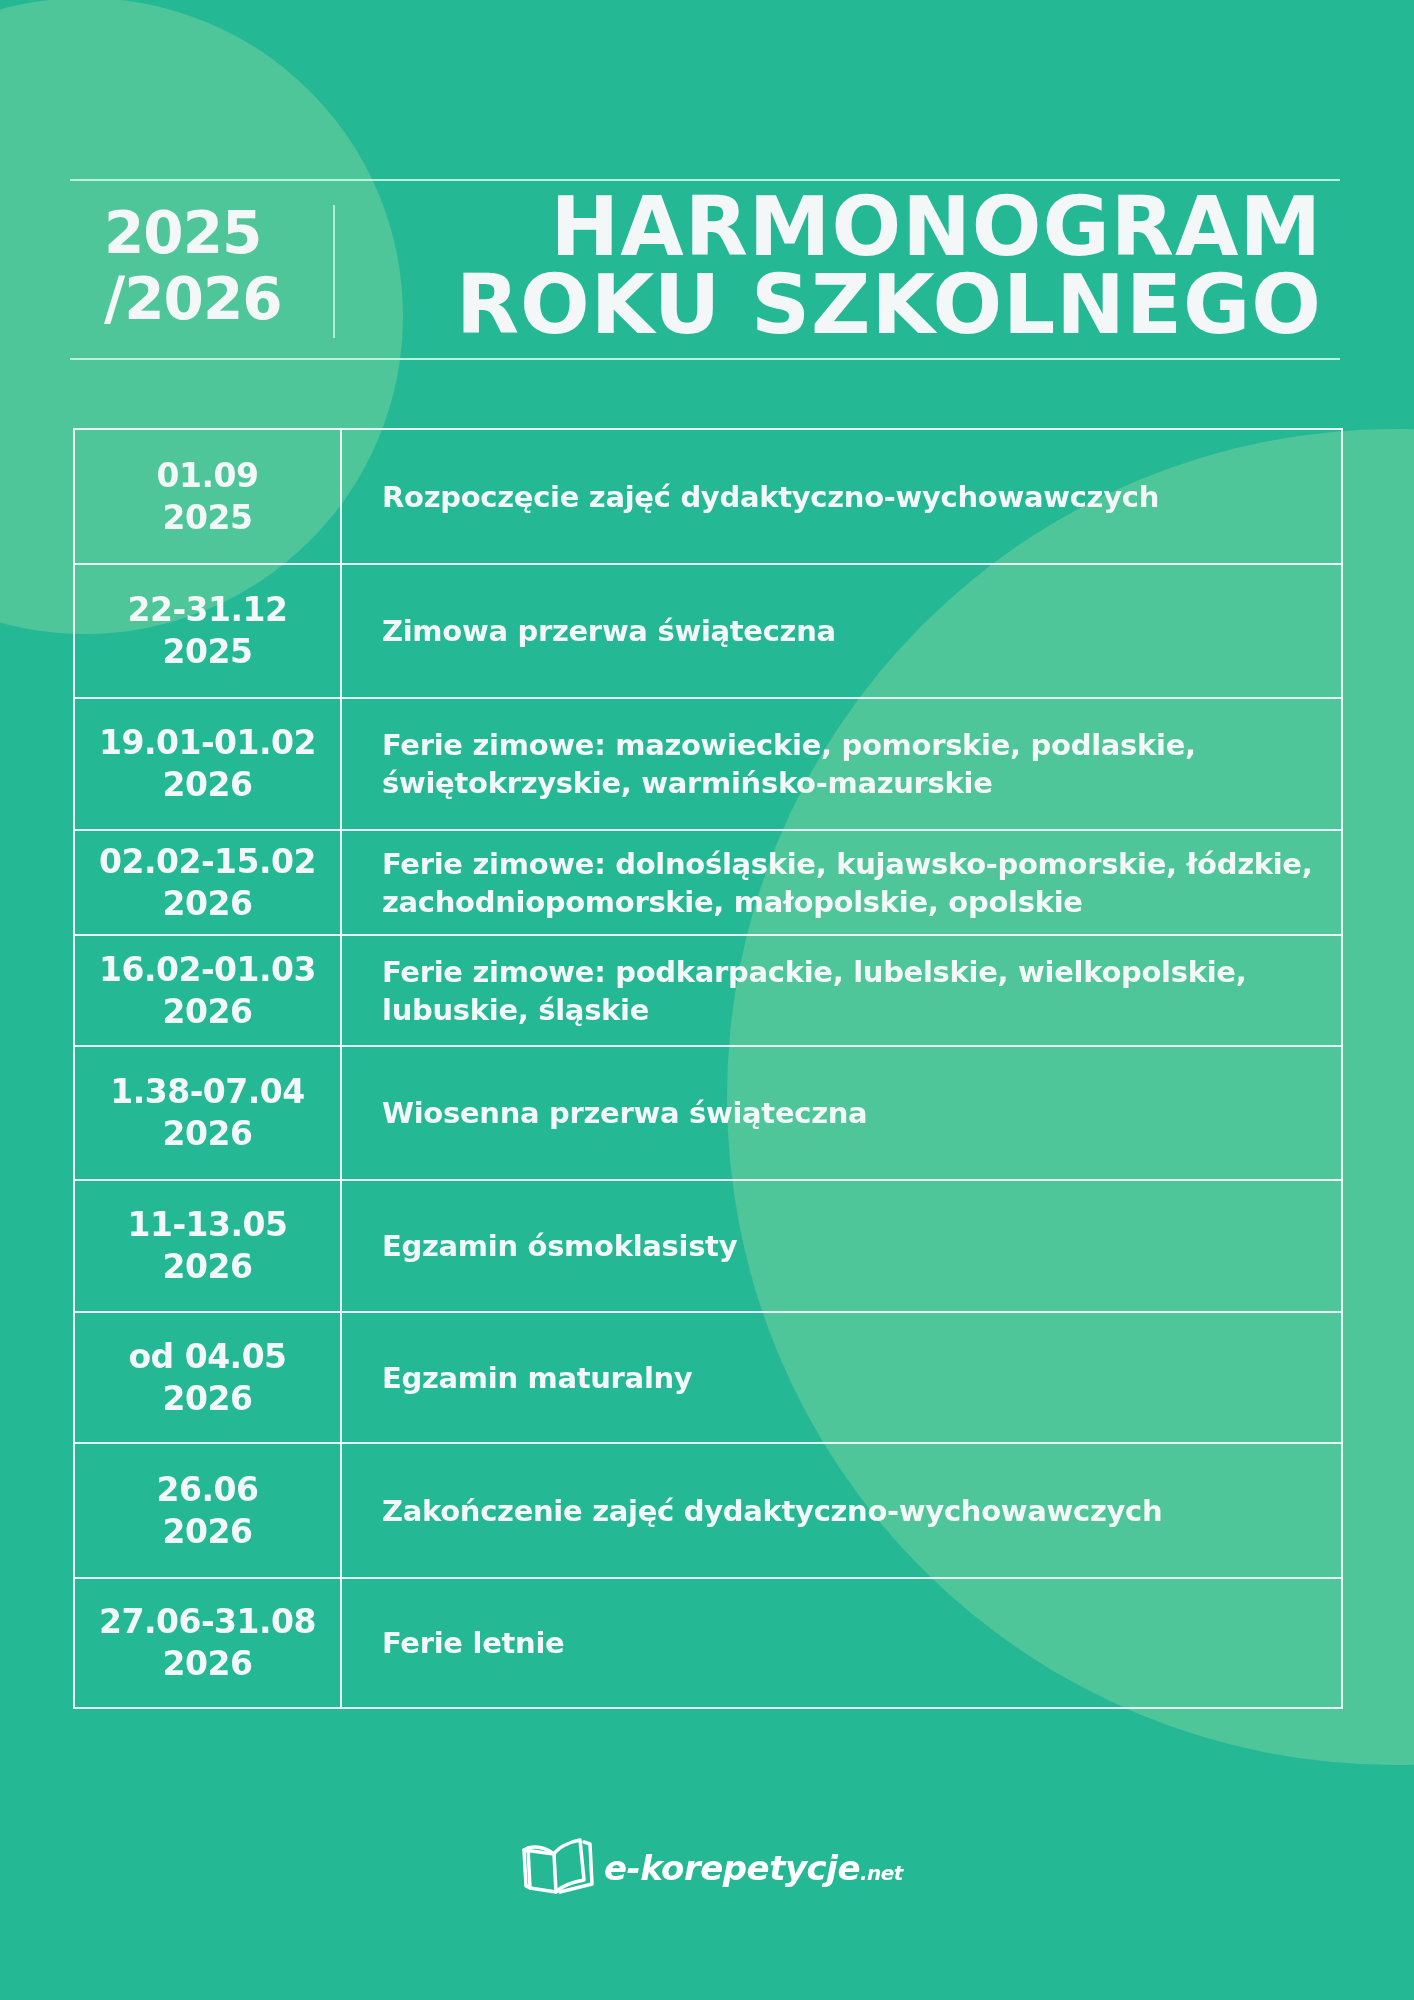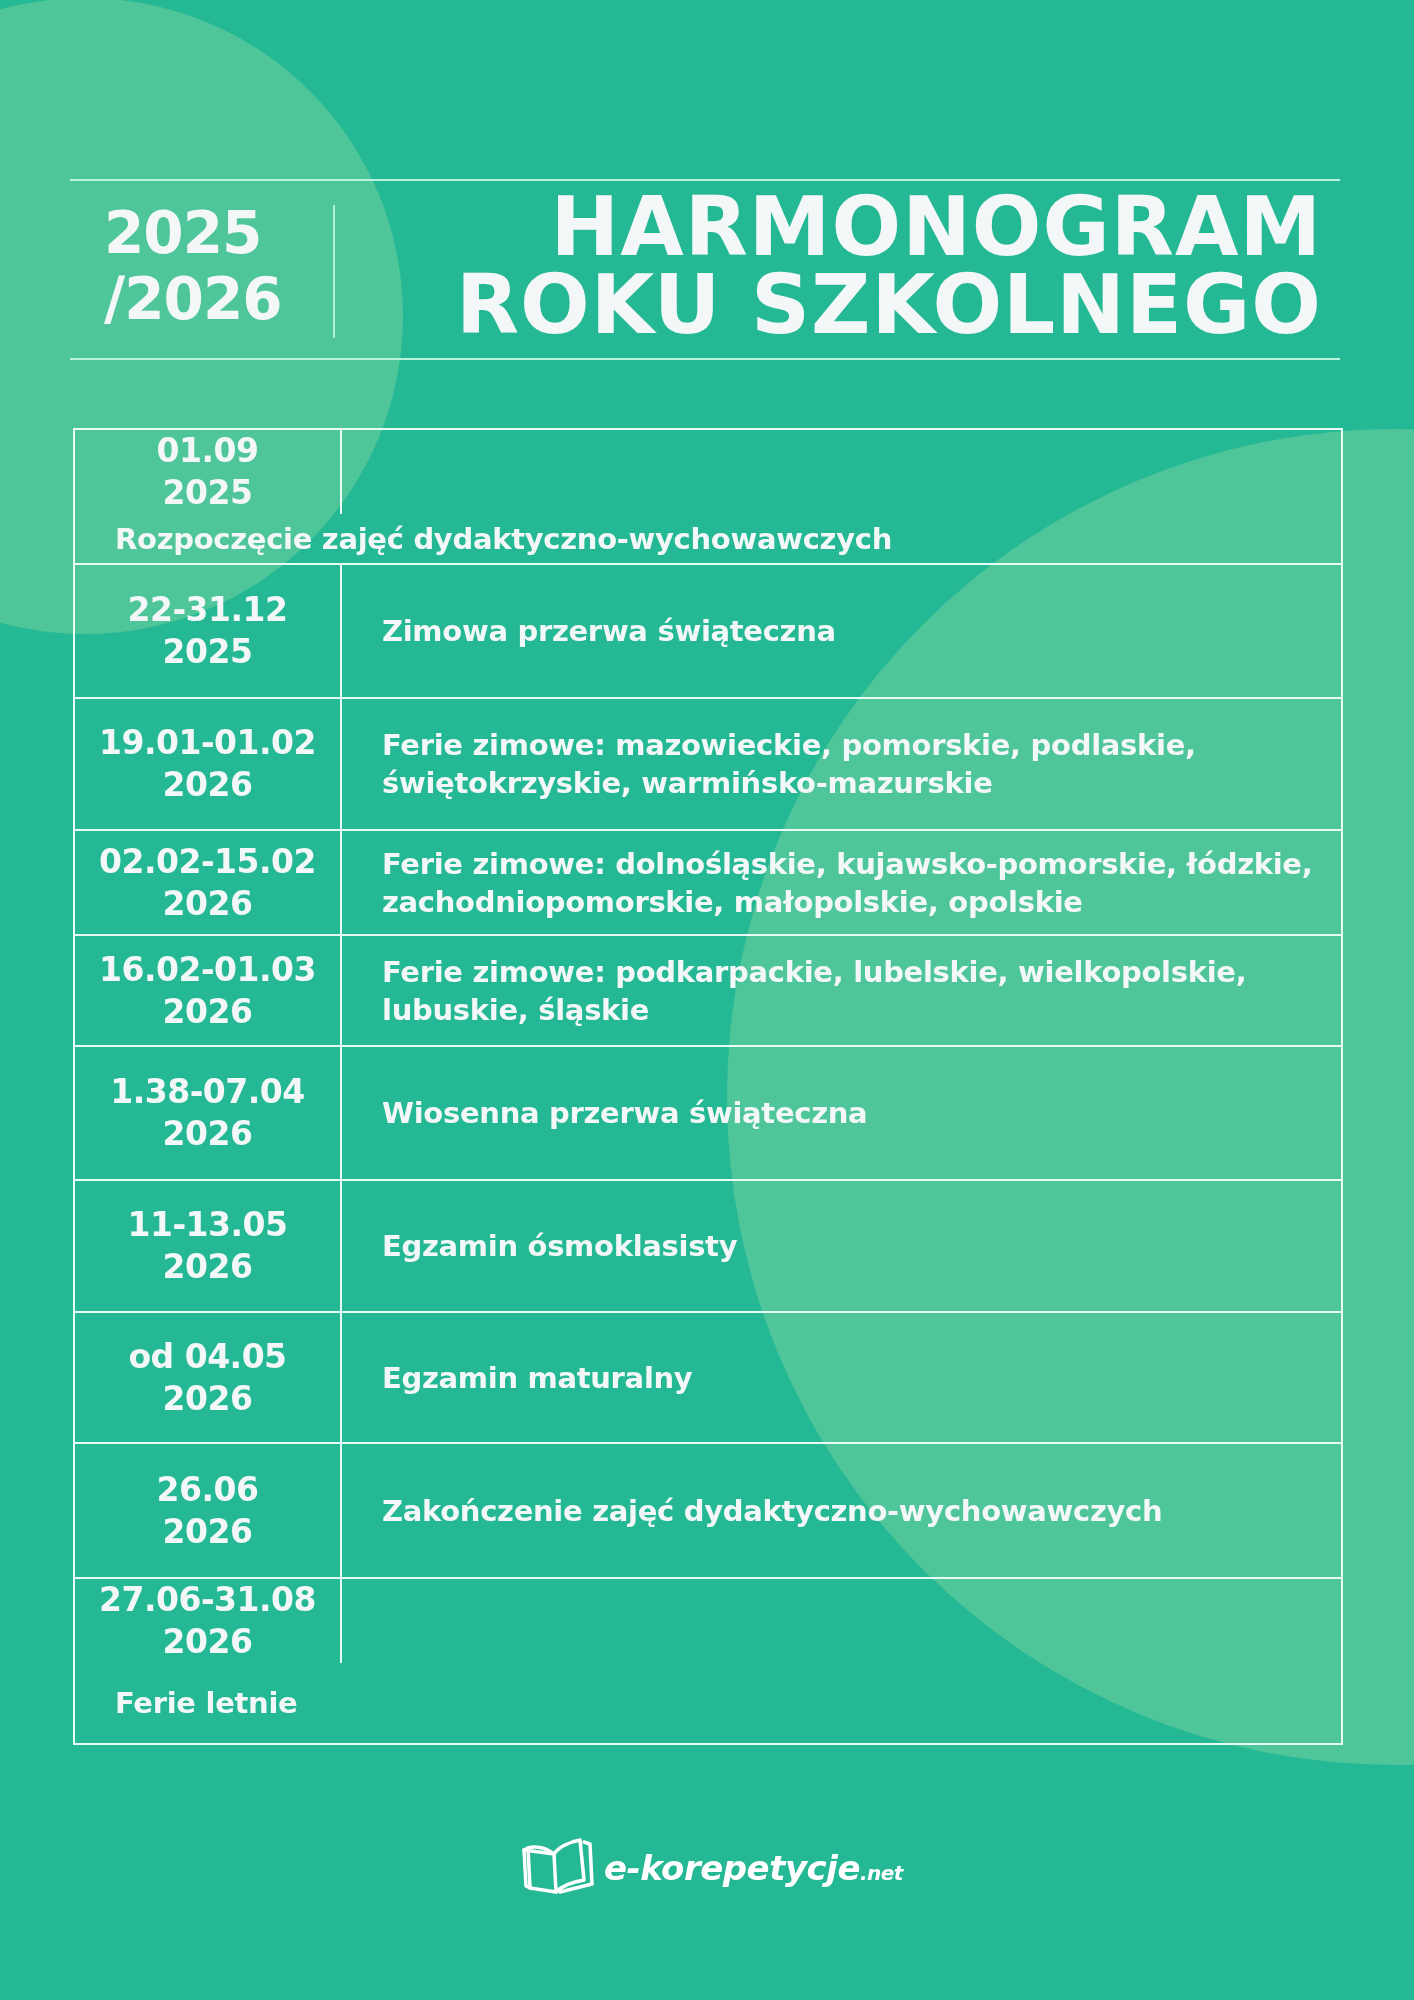--- a/index.html
+++ b/index.html
@@ -30,21 +30,21 @@
     font-size:82px; line-height:78px; letter-spacing:1px;
     transform:scaleX(1.0);
   }
   .title span { display:block; }
 
   .table {
     position:absolute; left:73px; top:428px; width:1270px;
     border:2px solid #E8FBF4; box-sizing:border-box;
   }
   .row { display:flex; border-top:2px solid #E8FBF4; box-sizing:border-box; }
-  .row:first-child { border-top:none;flex-direction:column; }
+  .row:first-child { border-top:none; }
   .date {
     width:265px; flex:none; border-right:2px solid #E8FBF4;
     display:flex; flex-direction:column; align-items:center; justify-content:center;
     font-family:"DejaVu Sans", sans-serif; font-weight:bold;
     font-size:33px; line-height:42px; letter-spacing:-0.5px;
   }
   .date .d1 { font-weight:normal; font-weight:600; }
   .desc {
     flex:1; display:flex; align-items:center;
     padding-left:40px; padding-right:20px;
@@ -157,21 +157,21 @@
     </div>
     <div class="row" style="height: 135px;">
       <div class="date">
         <span class="d1">26.06</span>
         <span class="d2">2026</span>
       </div>
       <div class="desc">
         <span>Zakończenie zajęć dydaktyczno-wychowawczych</span>
       </div>
     </div>
-    <div class="row" style="height: 166px; flex-direction: column;">
+    <div class="row" style="height: 130px;">
       <div class="date">
         <span class="d1">27.06-31.08</span>
         <span class="d2">2026</span>
       </div>
       <div class="desc">
         <span>Ferie letnie</span>
       </div>
     </div>
   </div>
 

